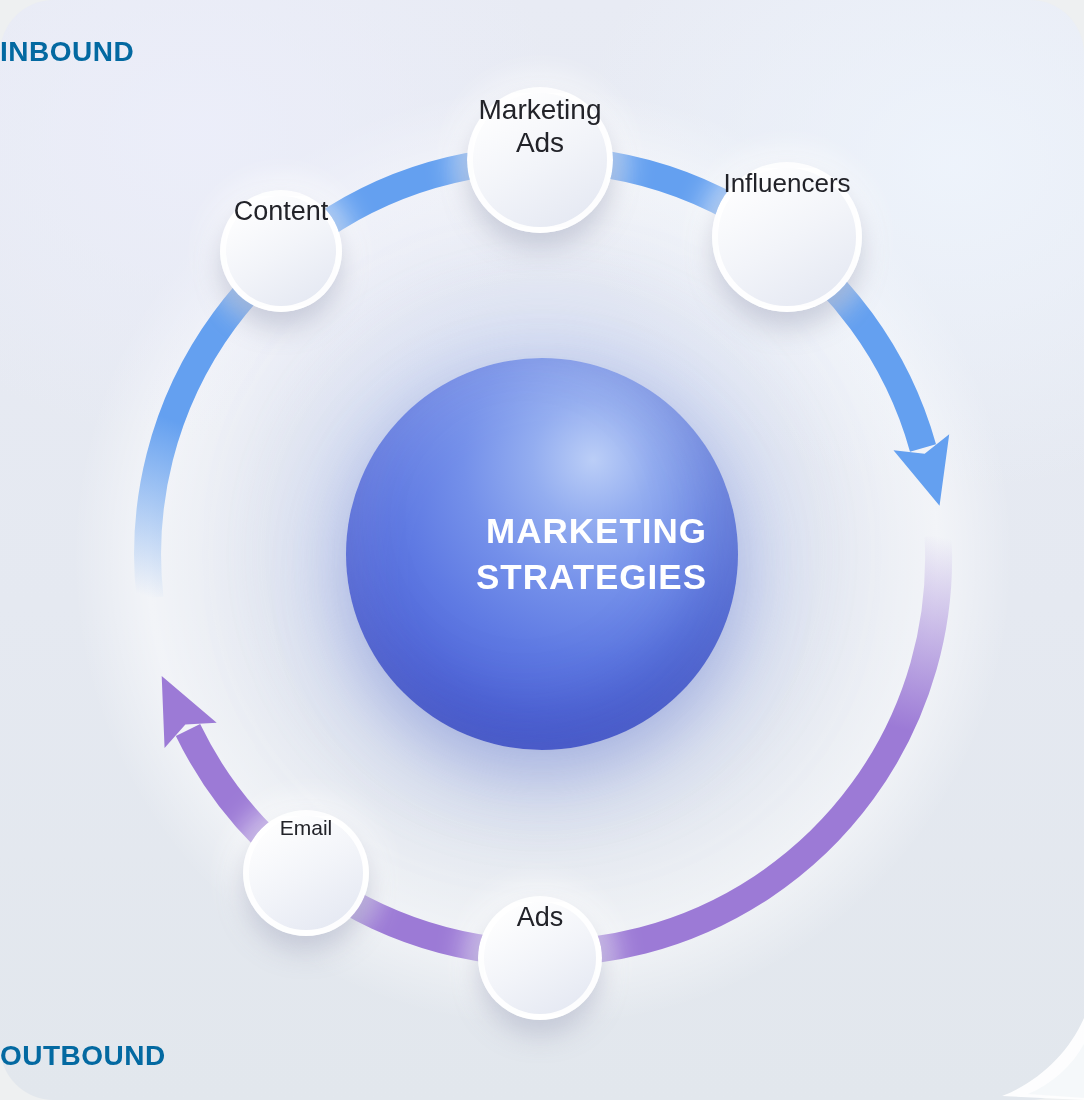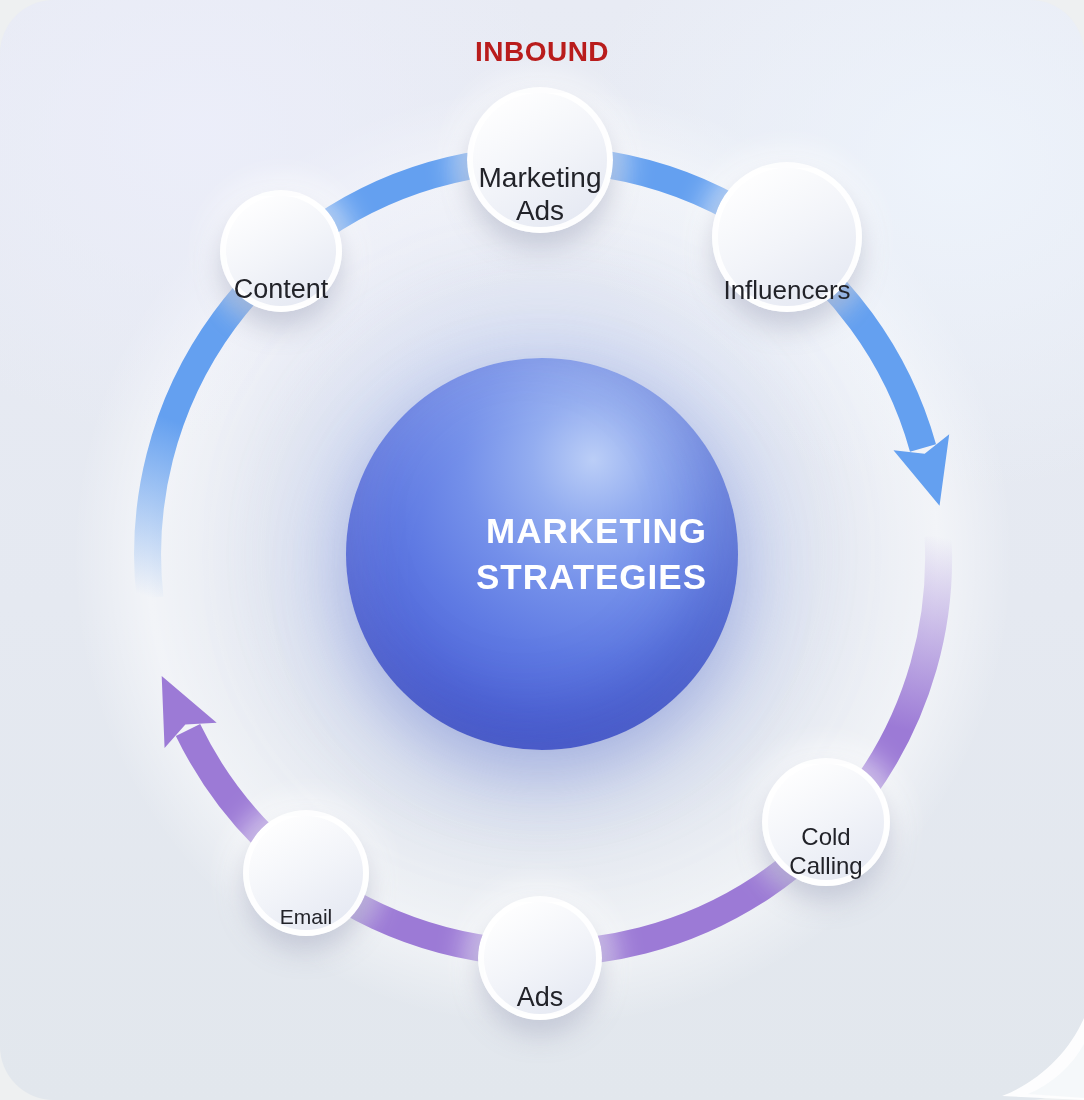--- a/index.html
+++ b/index.html
@@ -37,42 +37,41 @@
     position:absolute;left:50%;top:50%;
     transform:translate(-50%,-50%);
     width:330px;
     text-align:right;
     color:#FFFFFF;
     font-size:35px;font-weight:bold;
     letter-spacing:1px;line-height:1.32;
   }
   .node{
     position:absolute;border-radius:50%;
-    display:flex;align-items:flex-end;justify-content:center;
+    display:flex;align-items:flex-start;justify-content:center;
     text-align:center;
     color:#222329;
     background:linear-gradient(150deg,#FFFFFF 8%,#F2F4F9 52%,#E2E6F1 100%);
     border:6px solid rgba(255,255,255,0.9);
     box-shadow:
       0 16px 26px rgba(114,124,158,0.35),
       0 0 28px 14px rgba(255,255,255,0.55);
     box-sizing:border-box;
     line-height:1.18;
   }
   .node-marketing-ads{left:467px;top:87px;width:146px;height:146px;font-size:28px;}
   .node-influencers{left:712px;top:162px;width:150px;height:150px;font-size:26px;}
   .node-content{left:220px;top:190px;width:122px;height:122px;font-size:27px;}
   .node-cold-calling{left:762px;top:758px;width:128px;height:128px;font-size:24px;}
   .node-ads{left:478px;top:896px;width:124px;height:124px;font-size:27px;}
   .node-email{left:243px;top:810px;width:126px;height:126px;font-size:21px;}
   .node-label{padding:0 6px;}
   .flow-label{
     position:absolute;left:0;width:1084px;
-    text-align:center;
-    color:#b91c1c;
+    color:#0369a1;
     font-size:28px;font-weight:bold;letter-spacing:0.5px;
   }
   .flow-label-top{top:36px;}
   .flow-label-bottom{top:1040px;}
   .corner-curl{position:absolute;right:0;bottom:0;width:120px;height:120px;}
 </style>
 </head>
 <body>
 
 <div class="canvas">
@@ -103,29 +102,27 @@
 
   <div class="node node-marketing-ads">
     <span class="node-label">Marketing Ads</span>
   </div>
   <div class="node node-content">
     <span class="node-label">Content</span>
   </div>
   <div class="node node-influencers">
     <span class="node-label">Influencers</span>
   </div>
-  <div class="node node-cold-calling">
-    <span class="node-label">Cold Calling</span>
-  </div>
   <div class="node node-ads">
     <span class="node-label">Ads</span>
   </div>
   <div class="node node-email">
     <span class="node-label">Email</span>
   </div>
 
   <div class="flow-label flow-label-top">INBOUND</div>
+  <div class="flow-label flow-label-bottom">OUTBOUND</div>
 
   <svg class="corner-curl" viewBox="0 0 120 120">
     <path d="M 120 38 C 104 74 74 102 38 116 L 120 120 Z" fill="#FFFFFF" opacity="0.92"></path>
     <path d="M 120 64 C 108 86 88 104 64 114 L 120 118 Z" fill="#F4F7FA" opacity="0.9"></path>
   </svg>
 </div>
 
 </body></html>

